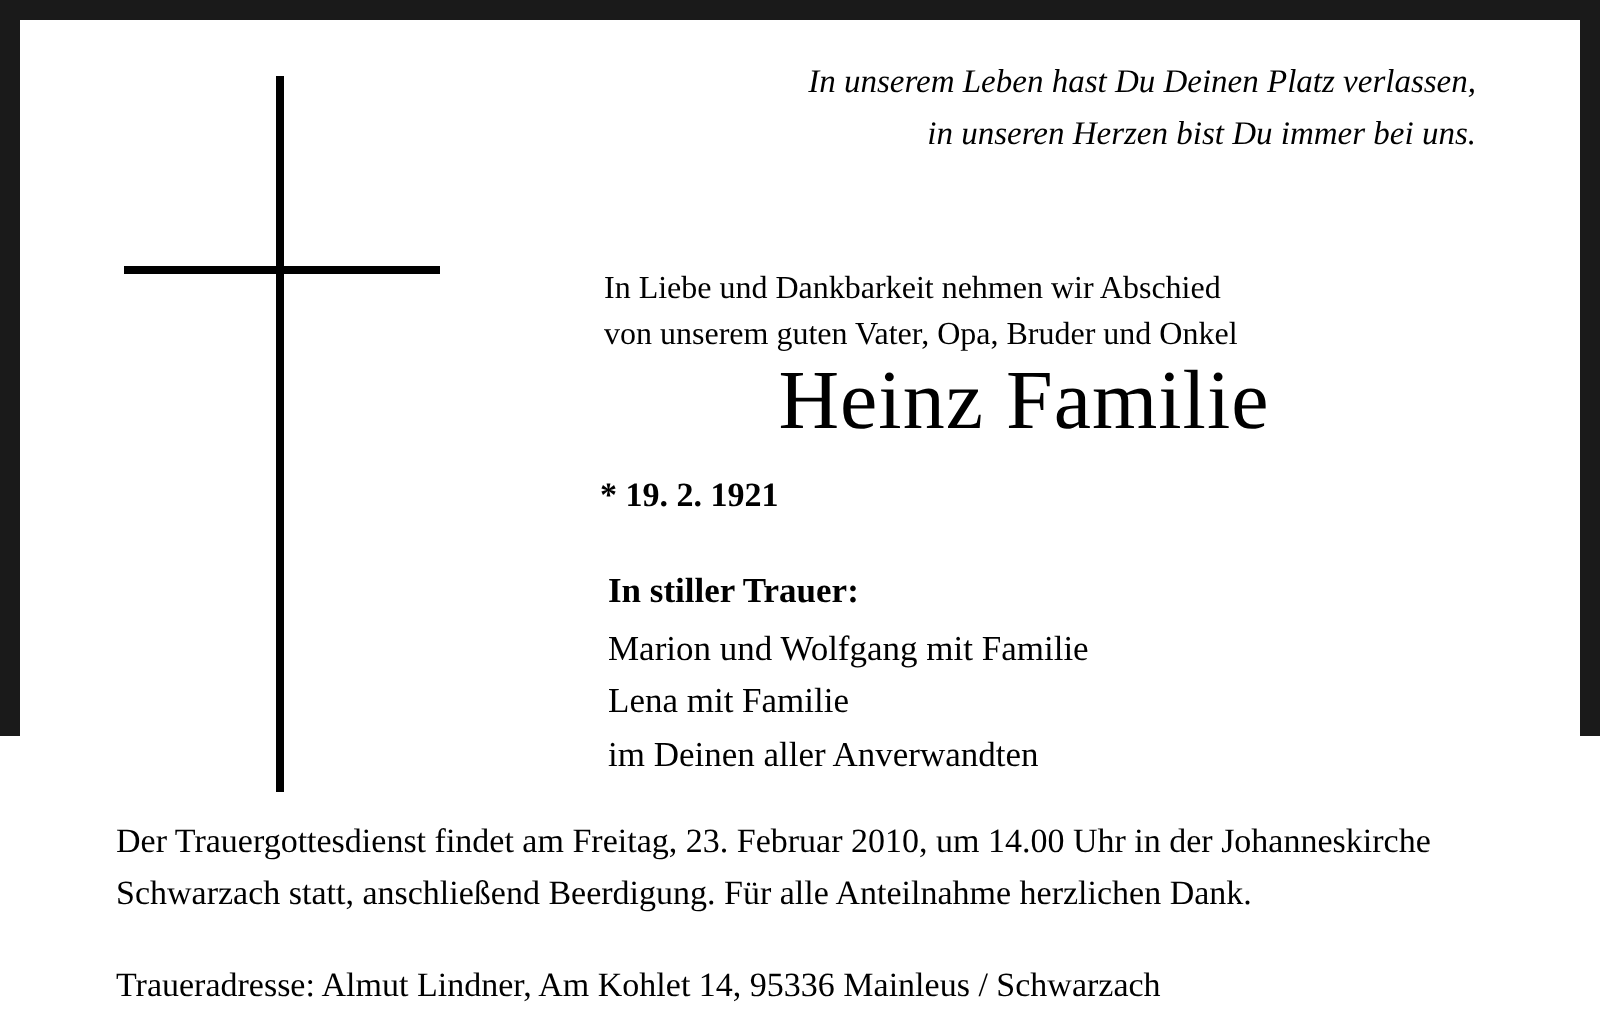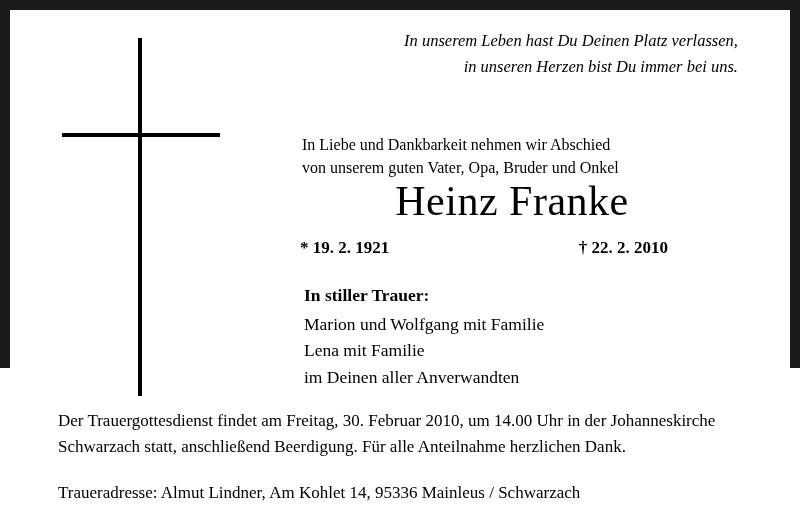--- a/index.html
+++ b/index.html
@@ -152,35 +152,34 @@
     <div class="verse">
       <div>In unserem Leben hast Du Deinen Platz verlassen,</div>
       <div>in unseren Herzen bist Du immer bei uns.</div>
     </div>
 
     <div class="intro">
       <div>In Liebe und Dankbarkeit nehmen wir Abschied</div>
       <div>von unserem guten Vater, Opa, Bruder und Onkel</div>
     </div>
 
-    <div class="name">Heinz Franke</div>
+    <div class="name">Heinz Familie</div>
 
     <div class="dates">
       <span class="date-birth">* 19. 2. 1921</span>
-      <span class="date-death">† 22. 2. 2010</span>
     </div>
 
     <div class="mourners">
       <div class="heading">In stiller Trauer:</div>
       <div>Marion und Wolfgang mit Familie</div>
       <div>Lena mit Familie</div>
       <div>im Deinen aller Anverwandten</div>
     </div>
 
     <div class="service">
-      <div>Der Trauergottesdienst findet am Freitag, 30. Februar 2010, um 14.00 Uhr in der Johanneskirche</div>
+      <div>Der Trauergottesdienst findet am Freitag, 23. Februar 2010, um 14.00 Uhr in der Johanneskirche</div>
       <div>Schwarzach statt, anschließend Beerdigung. Für alle Anteilnahme herzlichen Dank.</div>
     </div>
 
     <div class="address">Traueradresse: Almut Lindner, Am Kohlet 14, 95336 Mainleus / Schwarzach</div>
 
   </div>
 </div>
 
 </body></html>

